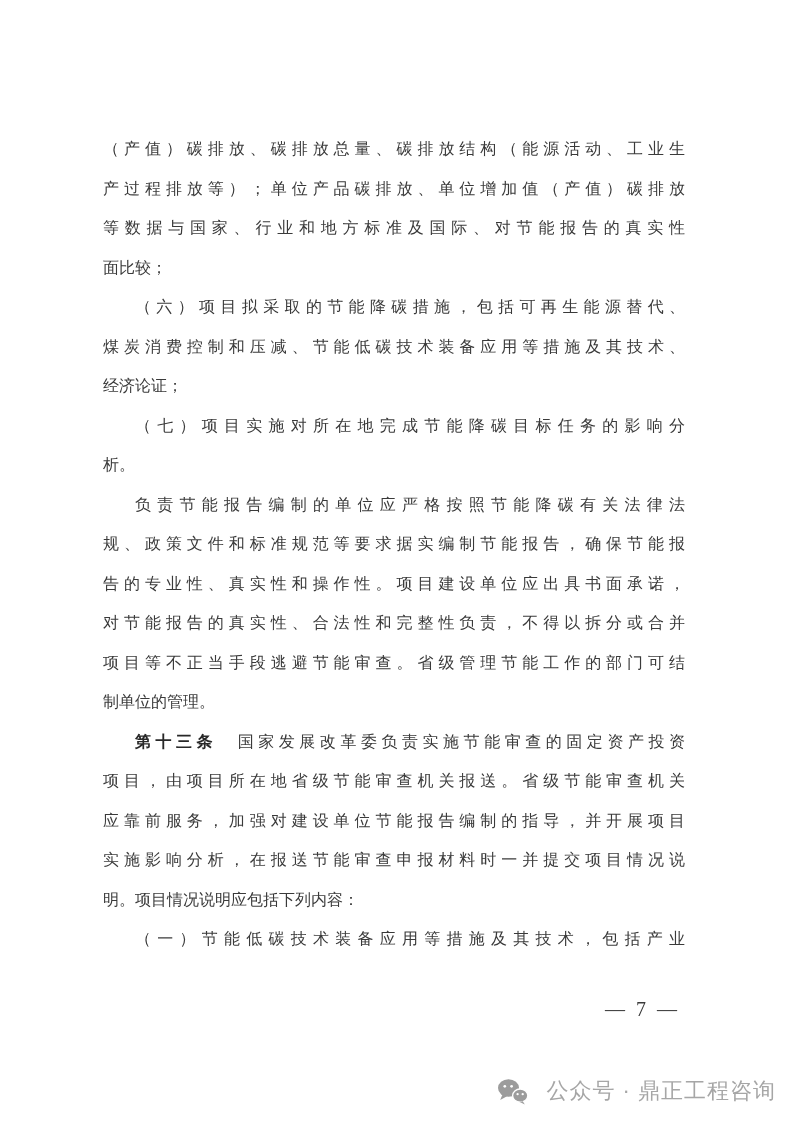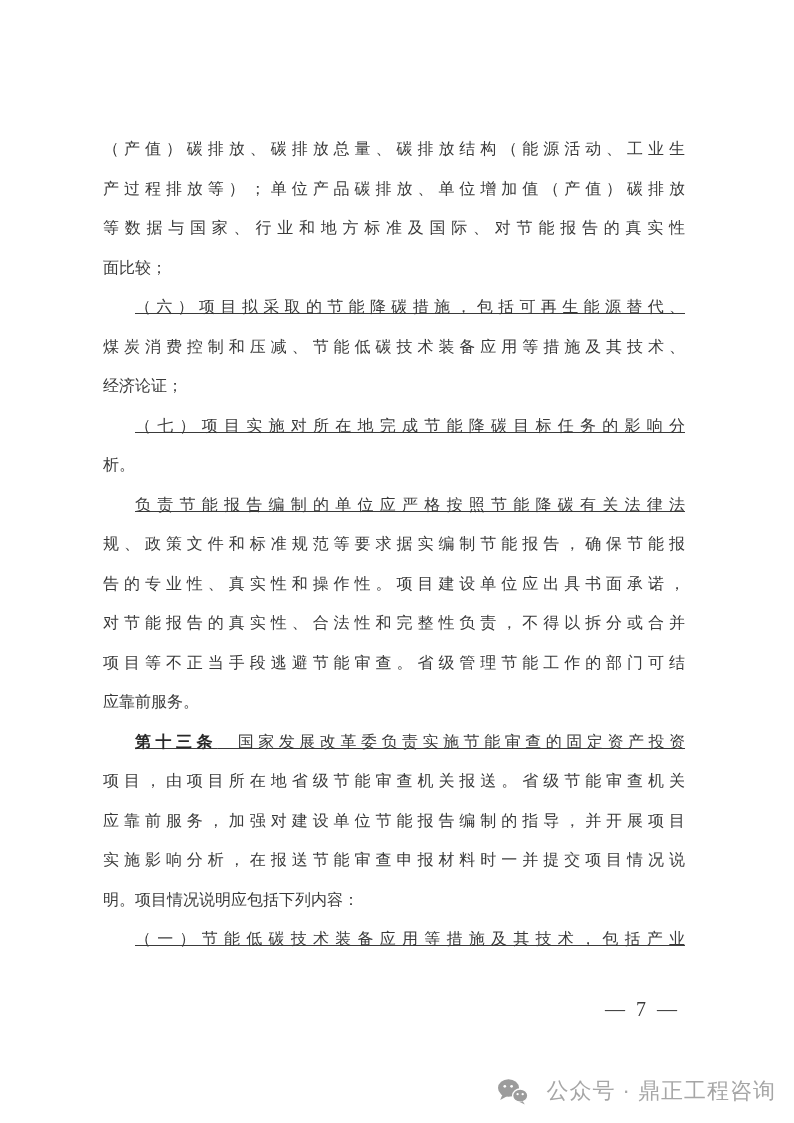--- a/index.html
+++ b/index.html
@@ -33,21 +33,20 @@
     text-align:left;
     white-space:nowrap;
   }
   .line.justify{
     white-space:normal;
     text-align:justify;
     text-align-last:justify;
   }
   .line.indent{
     text-indent:2em;
-    text-decoration:underline;
   }
   .line b{
     font-weight:700;
     color:var(--bold-color);
     margin-top:16px;
   }
   .page-number{
     position:absolute;
     top:998px;
     right:114px;
@@ -83,21 +82,21 @@
       <div class="line indent justify">（六）项目拟采取的节能降碳措施，包括可再生能源替代、</div>
       <div class="line justify">煤炭消费控制和压减、节能低碳技术装备应用等措施及其技术、</div>
       <div class="line">经济论证；</div>
       <div class="line indent justify">（七）项目实施对所在地完成节能降碳目标任务的影响分</div>
       <div class="line">析。</div>
       <div class="line indent justify">负责节能报告编制的单位应严格按照节能降碳有关法律法</div>
       <div class="line justify">规、政策文件和标准规范等要求据实编制节能报告，确保节能报</div>
       <div class="line justify">告的专业性、真实性和操作性。项目建设单位应出具书面承诺，</div>
       <div class="line justify">对节能报告的真实性、合法性和完整性负责，不得以拆分或合并</div>
       <div class="line justify">项目等不正当手段逃避节能审查。省级管理节能工作的部门可结</div>
-      <div class="line">应靠前服务。</div>
+      <div class="line">制单位的管理。</div>
       <div class="line indent justify"><b>第十三条</b>　国家发展改革委负责实施节能审查的固定资产投资</div>
       <div class="line justify">项目，由项目所在地省级节能审查机关报送。省级节能审查机关</div>
       <div class="line justify">应靠前服务，加强对建设单位节能报告编制的指导，并开展项目</div>
       <div class="line justify">实施影响分析，在报送节能审查申报材料时一并提交项目情况说</div>
       <div class="line">明。项目情况说明应包括下列内容：</div>
       <div class="line indent justify">（一）节能低碳技术装备应用等措施及其技术，包括产业</div>
     </div>
 
   <div class="page-number">— 7 —</div>
 

